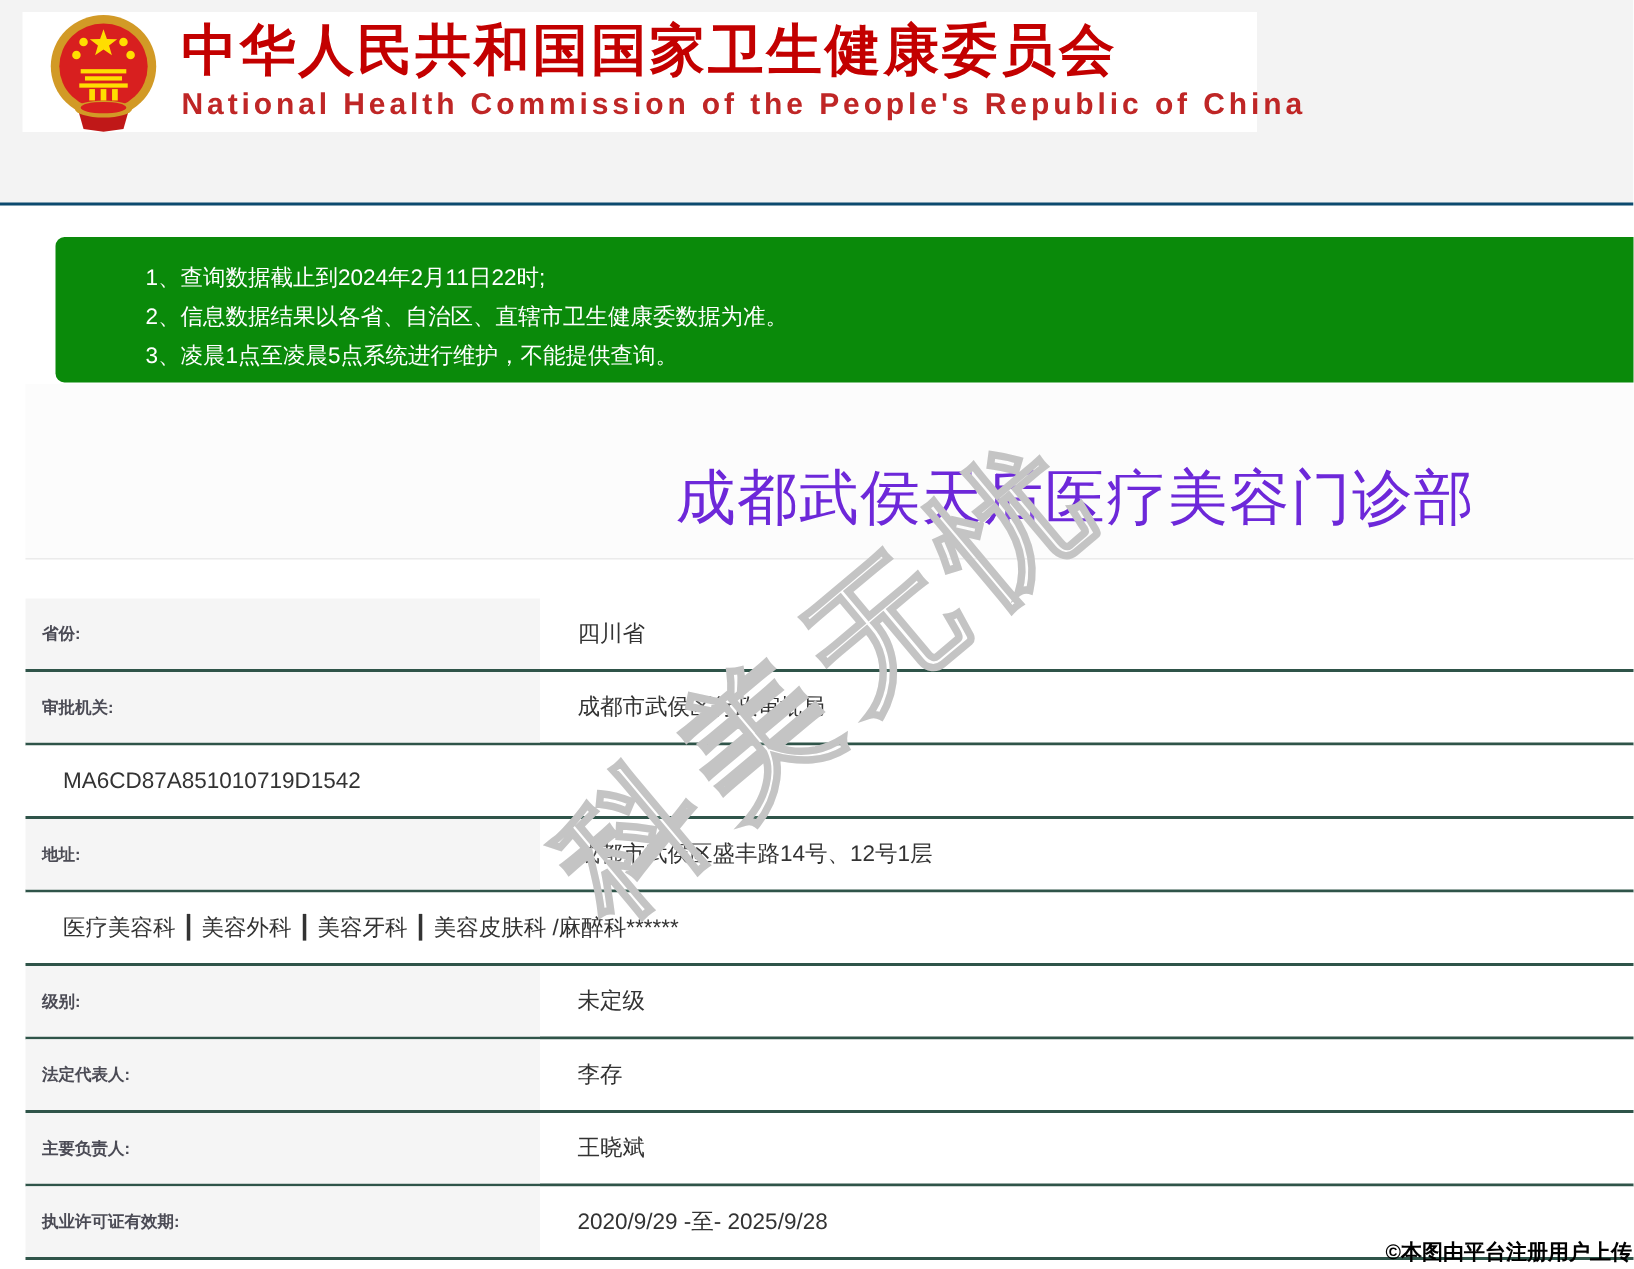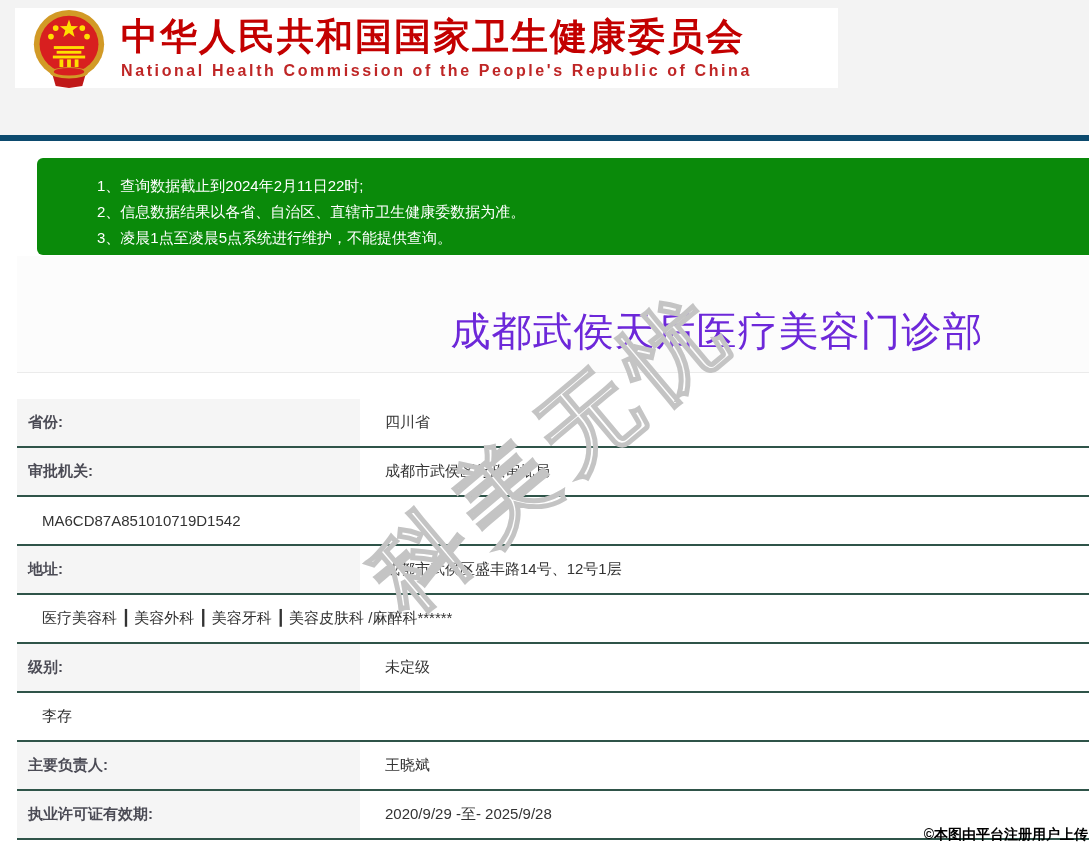--- a/index.html
+++ b/index.html
@@ -5,47 +5,47 @@
   html,body{margin:0;padding:0;}
   body{
     width:1089px;height:846px;overflow:hidden;background:#ffffff;
     font-family:"Liberation Sans","DejaVu Sans",sans-serif;
     position:relative;
   }
   .page{position:absolute;left:0;top:0;width:1089px;height:846px;overflow:hidden;}
 
   
   .topbar{position:absolute;left:0;top:0;width:1089px;height:135px;
-    background:#f3f3f3;border-bottom:6px solid #0c4a6e;}
+    background:#f3f3f3;border-bottom:2px solid #0c4a6e;}
   .logo-block{position:absolute;left:15px;top:8px;width:823px;height:80px;
     background:#ffffff;display:flex;align-items:center;}
   .emblem{width:76px;height:80px;margin-left:16px;flex:0 0 auto;}
   .header-titles{margin-left:14px;}
   .header-title-cn{font-size:37px;font-weight:bold;color:#c30000;
     letter-spacing:2px;line-height:40px;white-space:nowrap;}
-  .header-title-en{font-size:16px;font-weight:bold;color:#bf2626;
+  .header-title-en{font-size:20px;font-weight:bold;color:#bf2626;
     letter-spacing:2.6px;margin-top:5px;white-space:nowrap;}
 
   
   .notice{position:absolute;left:37px;top:158px;width:1360px;height:97px;
     background:#0a8a0a;border-radius:6px;color:#ffffff;
     font-size:15px;line-height:26px;padding:15px 0 0 60px;box-sizing:border-box;}
   .notice div{white-space:nowrap;}
 
   
   .title-sec{position:absolute;left:17px;top:256px;width:1400px;height:116px;
     border-bottom:1px solid #ebebeb;text-align:center;background:#fcfcfc;}
   .org-name{display:inline-block;margin-top:48px;font-size:40px;color:#6d28d9;
     letter-spacing:1px;white-space:nowrap;}
 
   
   .detail-table{position:absolute;left:17px;top:399px;width:1400px;}
   .drow{display:flex;height:47px;border-bottom:2px solid #2f5449;background:#ffffff;}
   .dlab{width:343px;flex:0 0 auto;background:#f5f5f5;display:flex;align-items:center;
-    padding-left:11px;box-sizing:border-box;font-size:15px;font-weight:bold;color:#4b4b55;}
+    padding-left:11px;box-sizing:border-box;font-size:11px;font-weight:bold;color:#4b4b55;}
   .dval{flex:1;display:flex;align-items:center;padding-left:25px;
     font-size:15px;color:#333333;white-space:nowrap;}
 
   
   .watermark{position:absolute;left:553px;top:452px;
     transform:translate(-50%,-50%) rotate(-40deg);
     font-size:95px;font-weight:bold;letter-spacing:14px;white-space:nowrap;
     color:rgba(255,255,255,0.14);-webkit-text-stroke:2px #c4c4c4;
     z-index:50;pointer-events:none;}
 
@@ -112,20 +112,21 @@
       <div class="dval">成都市武侯区盛丰路14号、12号1层</div>
     </div>
     <div class="drow">
       <div class="dval">医疗美容科 ┃ 美容外科 ┃ 美容牙科 ┃ 美容皮肤科 /麻醉科******</div>
     </div>
     <div class="drow">
       <div class="dlab">级别:</div>
       <div class="dval">未定级</div>
     </div>
     <div class="drow">
+      <div class="dlab">法定代表人:</div>
       <div class="dval">李存</div>
     </div>
     <div class="drow">
       <div class="dlab">主要负责人:</div>
       <div class="dval">王晓斌</div>
     </div>
     <div class="drow">
       <div class="dlab">执业许可证有效期:</div>
       <div class="dval">2020/9/29 -至- 2025/9/28</div>
     </div>

